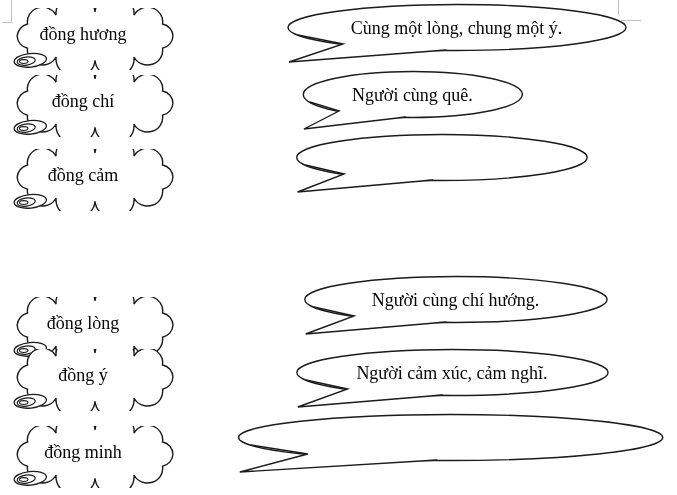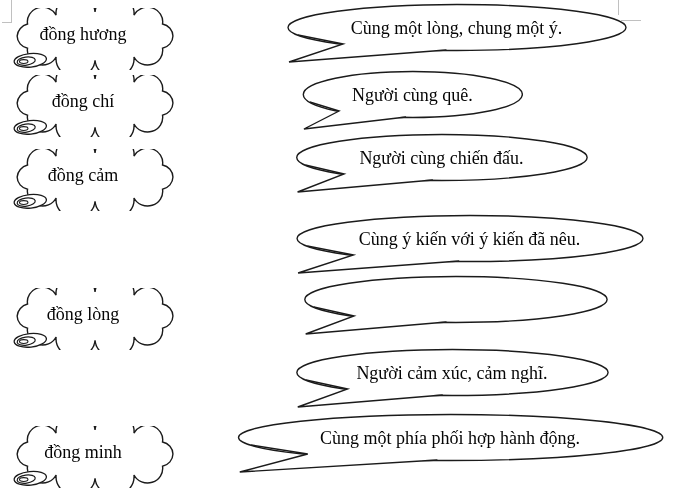--- a/index.html
+++ b/index.html
@@ -84,25 +84,31 @@
         <use href="#cloudShape"></use>
       </svg>
     <div class="cloud-label">đồng hương</div>
   </div>
   <div class="cloud" style="top:149px">
     <svg viewBox="0 0 170 64" preserveAspectRatio="none">
         <use href="#cloudShape"></use>
       </svg>
     <div class="cloud-label">đồng cảm</div>
   </div>
-  <div class="cloud" style="top:288px">
+  <div class="cloud" style="top:297px">
     <svg viewBox="0 0 170 64" preserveAspectRatio="none">
         <use href="#cloudShape"></use>
       </svg>
     <div class="cloud-label">đồng lòng</div>
+  </div>
+  <div class="cloud" style="top:349px">
+    <svg viewBox="0 0 170 64" preserveAspectRatio="none">
+        <use href="#cloudShape"></use>
+      </svg>
+    <div class="cloud-label">đồng ý</div>
   </div>
   <div class="cloud" style="top:426px">
     <svg viewBox="0 0 170 64" preserveAspectRatio="none">
         <use href="#cloudShape"></use>
       </svg>
     <div class="cloud-label">đồng minh</div>
   </div>
 
   <div class="bubble" style="left:286px;top:3px;width:341px">
     <svg viewBox="0 0 340 70" preserveAspectRatio="none">
@@ -113,39 +119,32 @@
   <div class="bubble" style="left:302px;top:70px;width:221px">
     <svg viewBox="0 0 340 70" preserveAspectRatio="none">
         <use href="#bubbleShape"></use>
       </svg>
     <div class="bubble-label">Người cùng quê.</div>
   </div>
   <div class="bubble" style="left:295px;top:133px;width:293px">
     <svg viewBox="0 0 340 70" preserveAspectRatio="none">
         <use href="#bubbleShape"></use>
       </svg>
-    <div class="bubble-label">Người cùng chiến đấu.</div>
-  </div>
-  <div class="bubble" style="left:295px;top:214px;width:349px">
-    <svg viewBox="0 0 340 70" preserveAspectRatio="none">
-        <use href="#bubbleShape"></use>
-      </svg>
-    <div class="bubble-label">Cùng ý kiến với ý kiến đã nêu.</div>
   </div>
   <div class="bubble" style="left:303px;top:275px;width:305px">
     <svg viewBox="0 0 340 70" preserveAspectRatio="none">
         <use href="#bubbleShape"></use>
       </svg>
+    <div class="bubble-label">Người cùng chí hướng.</div>
   </div>
   <div class="bubble" style="left:295px;top:348px;width:314px">
     <svg viewBox="0 0 340 70" preserveAspectRatio="none">
         <use href="#bubbleShape"></use>
       </svg>
     <div class="bubble-label">Người cảm xúc, cảm nghĩ.</div>
   </div>
   <div class="bubble" style="left:236px;top:413px;width:428px">
     <svg viewBox="0 0 340 70" preserveAspectRatio="none">
         <use href="#bubbleShape"></use>
       </svg>
-    <div class="bubble-label">Cùng một phía phối hợp hành động.</div>
   </div>
 
 </div>
 
 </body></html>

